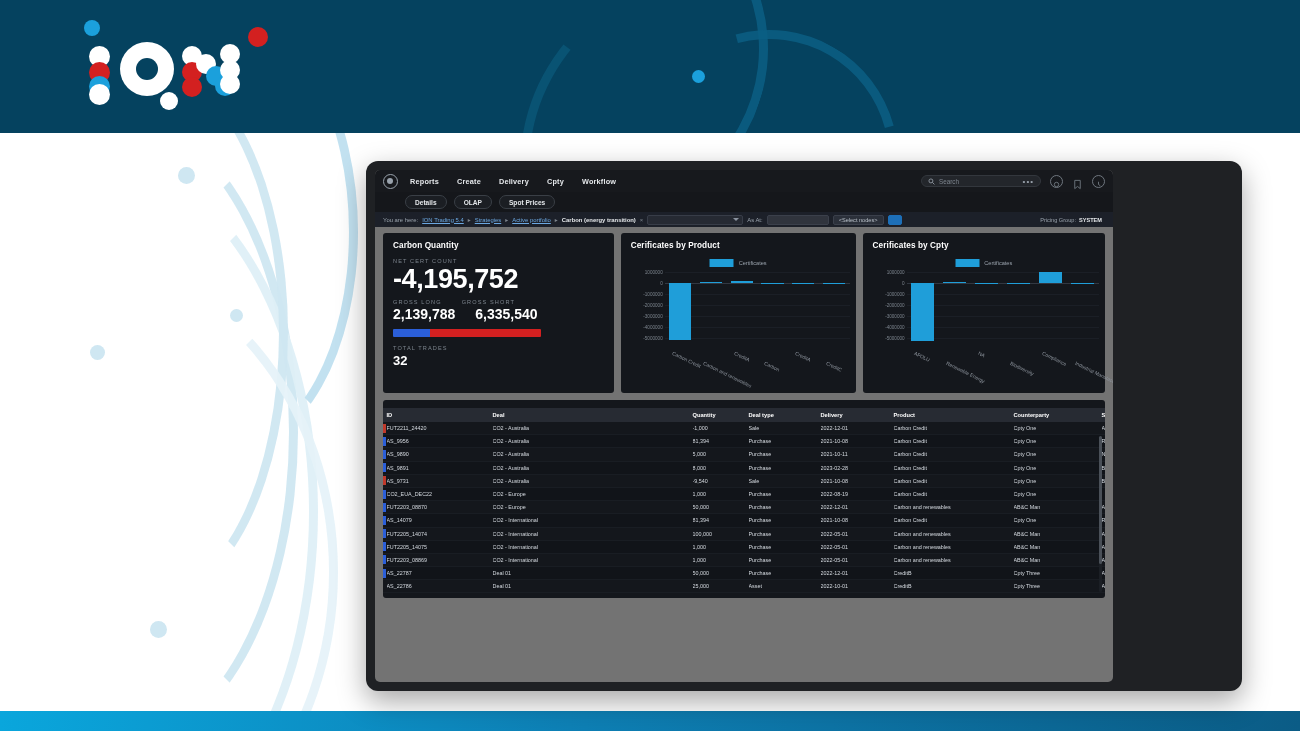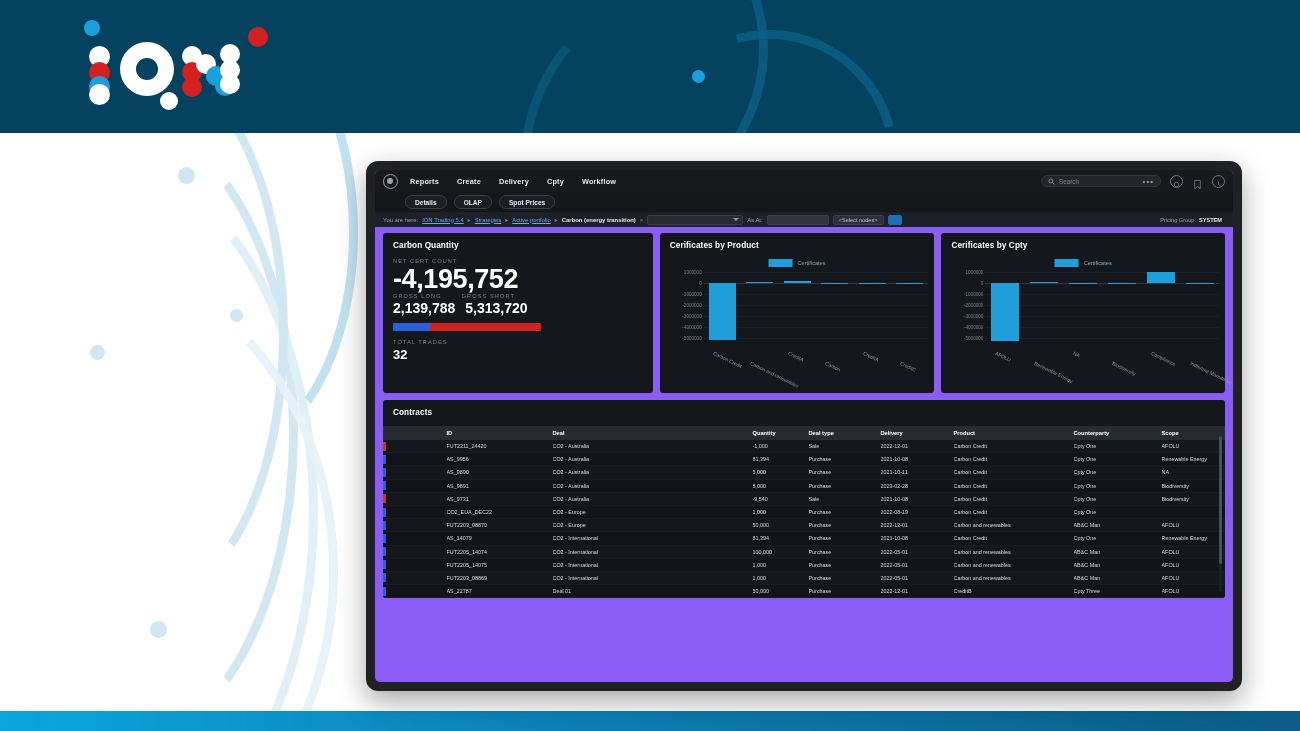--- a/index.html
+++ b/index.html
@@ -15,21 +15,21 @@
   .aspect-circle{width:76px;height:76px;border:1px solid #53788c;border-radius:50%;margin:0 auto;position:relative;}
   .aspect-label{color:#dfe8ee;font-size:15px;margin-top:7px;letter-spacing:.2px;}
 
   
   .page-bg{position:absolute;left:0;top:133px;width:1300px;height:578px;background:#ffffff;overflow:hidden;}
   .arc{position:absolute;border-radius:50%;border-style:solid;border-color:#cfe7f2;opacity:.95;}
   .bottom-bar{position:absolute;left:0;top:711px;width:1300px;height:20px;background:linear-gradient(90deg,#0aa6dc 0%,#0e7fb4 45%,#0b5c86 100%);}
 
   
   .screen-shell{position:absolute;left:366px;top:161px;width:876px;height:530px;background:#1f2124;border-radius:12px;padding:9px 9px 9px 9px;box-sizing:border-box;box-shadow:0 10px 28px rgba(0,0,0,.35);}
-  .screen{width:858px;height:512px;background:#8b5cf6;border-radius:5px;overflow:hidden;position:relative;}
+  .screen{width:738px;height:512px;background:#737373;border-radius:5px;overflow:hidden;position:relative;}
 
   
   .appbar{height:22px;background:#17191d;display:flex;align-items:center;padding:0 8px;}
   .app-logo{width:13px;height:13px;border-radius:50%;border:1.2px solid #9aa3ad;margin-right:12px;position:relative;flex:none;}
   .app-logo:after{content:"";position:absolute;left:3px;top:3px;width:6px;height:6px;border-radius:50%;background:#9aa3ad;}
   .menu{display:flex;gap:18px;}
   .menu span{color:#e4e7ea;font-size:7.3px;font-weight:bold;letter-spacing:.2px;cursor:default;}
   .appbar-right{margin-left:auto;display:flex;align-items:center;gap:9px;}
   .search-box{width:120px;height:12px;background:#23262b;border:1px solid #33373d;border-radius:7px;display:flex;align-items:center;padding:0 6px;box-sizing:border-box;}
   .search-box .ph{color:#7d858e;font-size:6.3px;margin-left:4px;flex:1;}
@@ -54,21 +54,21 @@
   .pg-label{color:#9aa3ad;font-size:5.6px;}
   .pg-val{color:#e4e7ea;font-size:5.6px;font-weight:bold;}
 
   
   .content{padding:6px 8px 0 8px;}
   .cards{display:flex;gap:7px;}
   .card{background:#14171c;border-radius:3px;padding:8px 10px;box-sizing:border-box;}
   .card-title{color:#ffffff;font-size:8.2px;font-weight:bold;margin-bottom:8px;letter-spacing:.1px;}
   .kpi-card{width:272px;height:160px;}
   .kpi-label{color:#7c848d;font-size:5.6px;letter-spacing:1.1px;margin-bottom:2px;}
-  .kpi-big{color:#ffffff;font-size:27px;font-weight:bold;line-height:1;letter-spacing:-.4px;}
+  .kpi-big{color:#ffffff;font-size:27px;font-weight:bold;line-height:1;letter-spacing:-.4px;margin-bottom:6px;}
   .kpi-row{display:flex;gap:20px;}
   .kpi-mid{color:#ffffff;font-size:14px;font-weight:bold;line-height:1.1;}
   .bar{height:8px;display:flex;margin:7px 0 8px 0;width:148px;border-radius:1px;overflow:hidden;}
   .bar .b1{background:#2b5fd9;}
   .bar .b2{background:#d32020;}
   .kpi-small{color:#ffffff;font-size:13px;font-weight:bold;}
 
   .chart-card{width:277px;height:160px;position:relative;}
   .chart-card.wide{width:286px;}
   .legend{position:absolute;left:50%;transform:translateX(-50%);top:26px;display:flex;align-items:center;gap:5px;}
@@ -221,23 +221,23 @@
     <div class="cards">
 
       <div class="card kpi-card">
         <div class="card-title">Carbon Quantity</div>
         <div class="kpi-label">NET CERT COUNT</div>
         <div class="kpi-big">-4,195,752</div>
         <div class="kpi-row">
           <div class="kpi-label">GROSS LONG</div>
           <div class="kpi-label">GROSS SHORT</div>
         </div>
-        <div class="kpi-row" style="gap:10px;">
+        <div class="kpi-row" style="">
           <div class="kpi-mid">2,139,788</div>
-          <div class="kpi-mid">5,313,720</div>
+          <div class="kpi-mid">6,335,540</div>
         </div>
         <div class="bar">
           <div class="b1" style="width:25%;"></div>
           <div class="b2" style="width:75%;"></div>
         </div>
         <div class="kpi-label">TOTAL TRADES</div>
         <div class="kpi-small">32</div>
       </div>
 
       <div class="card chart-card">
@@ -343,21 +343,20 @@
               <div class="xl" style="left: 21.6667%; top: 11px;">Renewable Energy</div>
               <div class="xl" style="left: 38.3333%; top: 1px;">NA</div>
               <div class="xl" style="left: 55%; top: 11px;">Biodiversity</div>
               <div class="xl" style="left: 71.6667%; top: 1px;">Compliance</div>
               <div class="xl" style="left: 88.3333%; top: 11px;">Industrial Manufacturing</div>
             </div>
       </div>
     </div>
 
     <div class="contracts">
-      <div class="card-title">Contracts</div>
       <table>
         <thead>
           <tr>
             <th class="flag"></th>
             <th class="c1">ID</th>
             <th class="c2">Deal</th>
             <th class="c3">Quantity</th>
             <th class="c4">Deal type</th>
             <th class="c5">Delivery</th>
             <th class="c6">Product</th>

